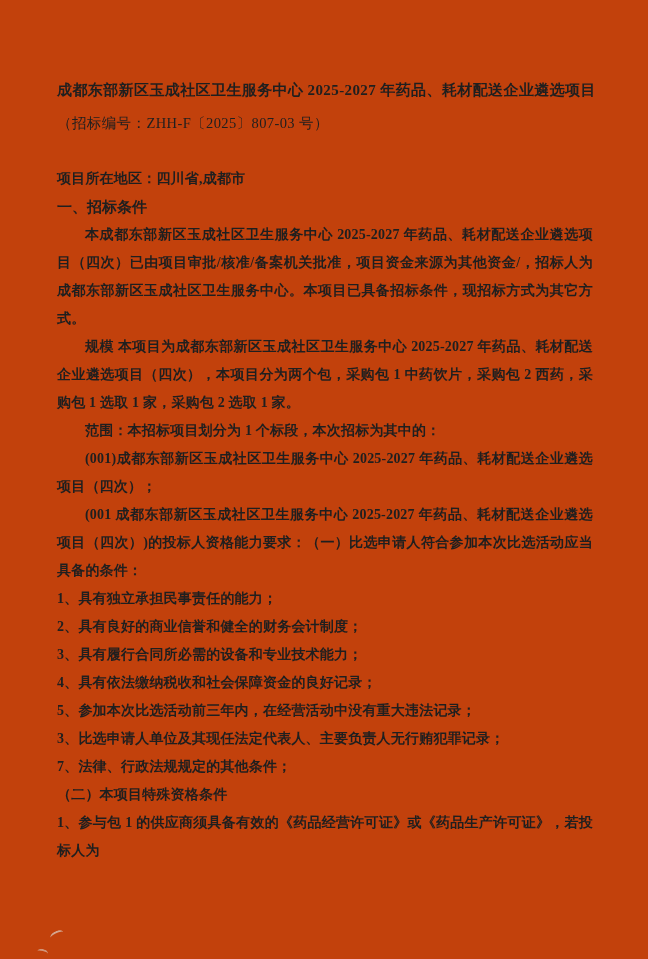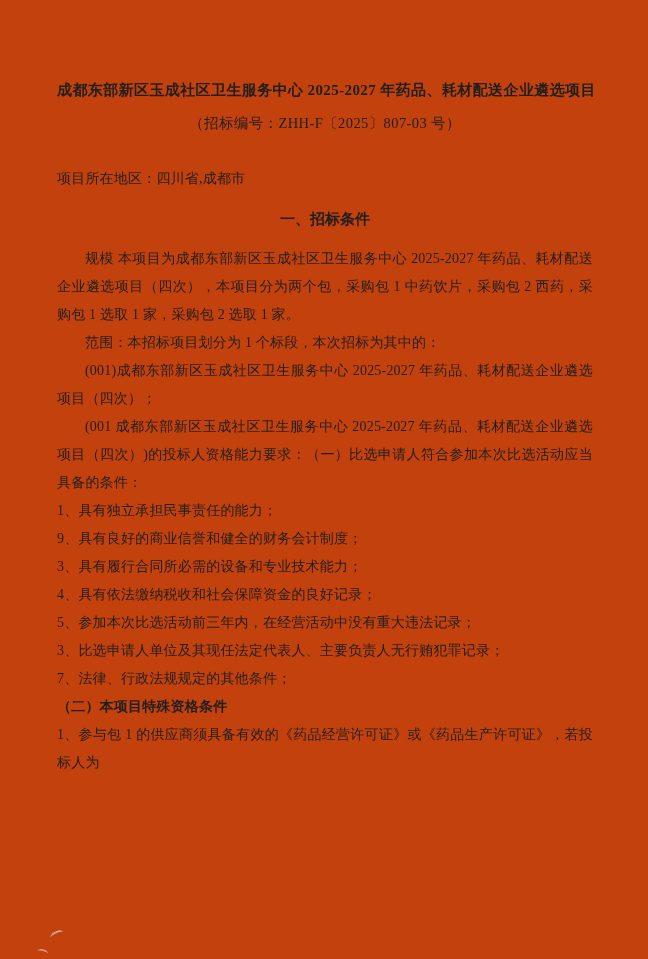--- a/index.html
+++ b/index.html
@@ -30,40 +30,40 @@
     line-height: 35px;
     letter-spacing: 0.4px;
   }
   .title-line {
     display: block;
     white-space: nowrap;
   }
   .bid-number {
     font-size: 14.5px;
     font-weight: 400;
-    text-align: center;
+    text-align: left;
     line-height: 30px;
     letter-spacing: 0.4px;
     white-space: nowrap;
   }
   .para, .plain {
     margin: 0;
     font-size: 14px;
     line-height: 28px;
     letter-spacing: 0.2px;
+    font-weight: bold;
   }
   .location {
     margin-top: 27px;
   }
   .sec-heading {
-    margin: 12px;
+    margin: 0;
     font-size: 15px;
     font-weight: 700;
     line-height: 28px;
-    text-align: center;
   }
   .indent {
     text-indent: 2em;
   }
   .justify {
     text-align: justify;
   }
   .bold-line {
     font-weight: 700;
   }
@@ -97,29 +97,30 @@
 
     <h1 class="doc-title">
       <span class="title-line">成都东部新区玉成社区卫生服务中心 2025-2027 年药品、耗材配送企业遴选项目</span>
     </h1>
 
     <div class="bid-number">（招标编号：ZHH-F〔2025〕807-03 号）</div>
 
     <p class="plain location">项目所在地区：四川省,成都市</p>
 
     <h2 class="sec-heading">一、招标条件</h2>
+    <p class="para indent justify">本成都东部新区玉成社区卫生服务中心 2025-2027 年药品、耗材配送企业遴选项目（四次）已由项目审批/核准/备案机关批准，项目资金来源为其他资金/，招标人为成都东部新区玉成社区卫生服务中心。本项目已具备招标条件，现招标方式为其它方式。</p>
 
     <p class="para indent justify">规模 本项目为成都东部新区玉成社区卫生服务中心 2025-2027 年药品、耗材配送企业遴选项目（四次），本项目分为两个包，采购包 1 中药饮片，采购包 2 西药，采购包 1 选取 1 家，采购包 2 选取 1 家。</p>
     <p class="para indent">范围：本招标项目划分为 1 个标段，本次招标为其中的：</p>
     <p class="para indent justify">(001)成都东部新区玉成社区卫生服务中心 2025-2027 年药品、耗材配送企业遴选项目（四次）；</p>
 
     <p class="para indent justify">(001 成都东部新区玉成社区卫生服务中心 2025-2027 年药品、耗材配送企业遴选项目（四次）)的投标人资格能力要求：（一）比选申请人符合参加本次比选活动应当具备的条件：</p>
 
     <p class="para">1、具有独立承担民事责任的能力；</p>
-    <p class="para">9、具有良好的商业信誉和健全的财务会计制度；</p>
+    <p class="para">2、具有良好的商业信誉和健全的财务会计制度；</p>
     <p class="para">3、具有履行合同所必需的设备和专业技术能力；</p>
     <p class="para">4、具有依法缴纳税收和社会保障资金的良好记录；</p>
     <p class="para">5、参加本次比选活动前三年内，在经营活动中没有重大违法记录；</p>
     <p class="para">3、比选申请人单位及其现任法定代表人、主要负责人无行贿犯罪记录；</p>
     <p class="para">7、法律、行政法规规定的其他条件；</p>
 
     <p class="para bold-line">（二）本项目特殊资格条件</p>
     <p class="para justify">1、参与包 1 的供应商须具备有效的《药品经营许可证》或《药品生产许可证》，若投标人为</p>
 
   </div>

